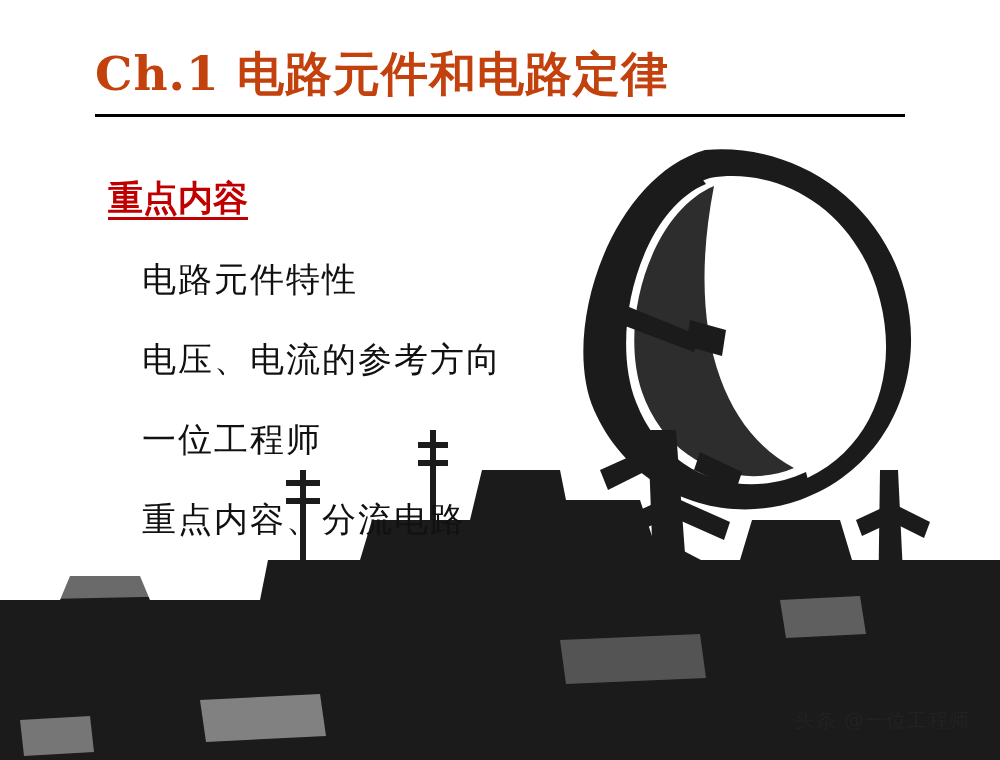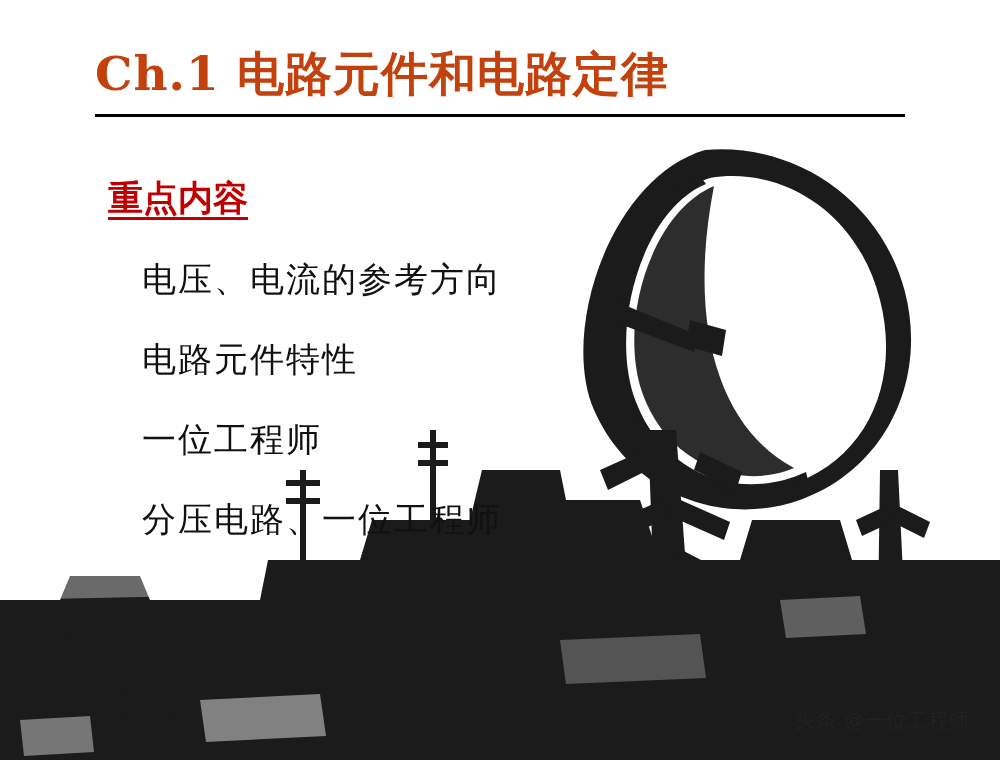--- a/index.html
+++ b/index.html
@@ -172,21 +172,21 @@
   </svg>
 
   <div class="title-wrap">
     <div class="title-text">Ch.1  电路元件和电路定律</div>
     <div class="title-rule"></div>
   </div>
 
   <div class="section-heading">重点内容</div>
 
   <div class="bullets">
+    <div class="bullet-item">电路元件特性</div>
     <div class="bullet-item">电压、电流的参考方向</div>
-    <div class="bullet-item">电路元件特性</div>
     <div class="bullet-item">一位工程师</div>
-    <div class="bullet-item">分压电路、一位工程师</div>
+    <div class="bullet-item">重点内容、分流电路</div>
   </div>
 
   <div class="watermark">头条 @一位工程师</div>
 
 </div>
 
 </body></html>

